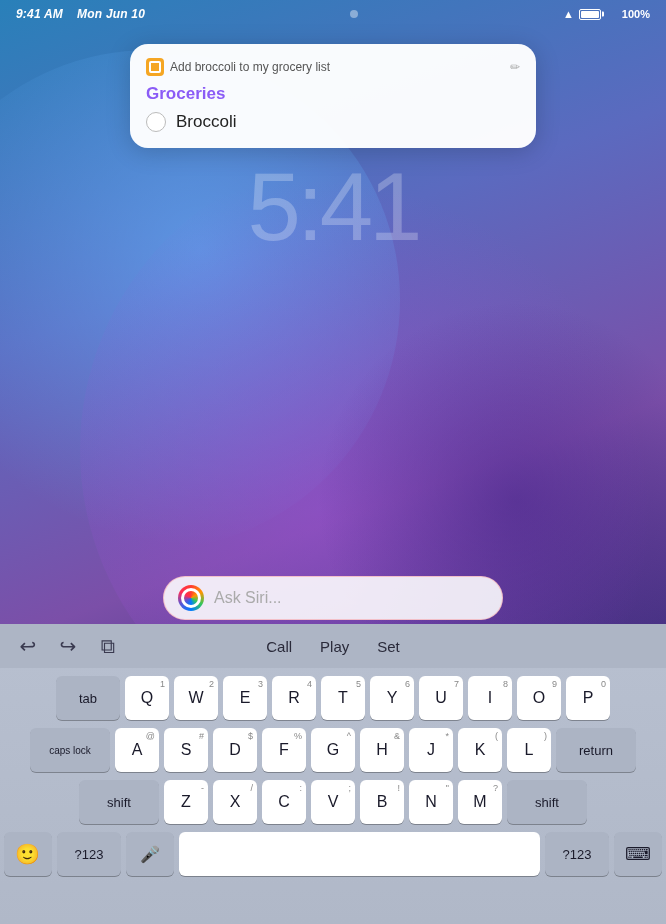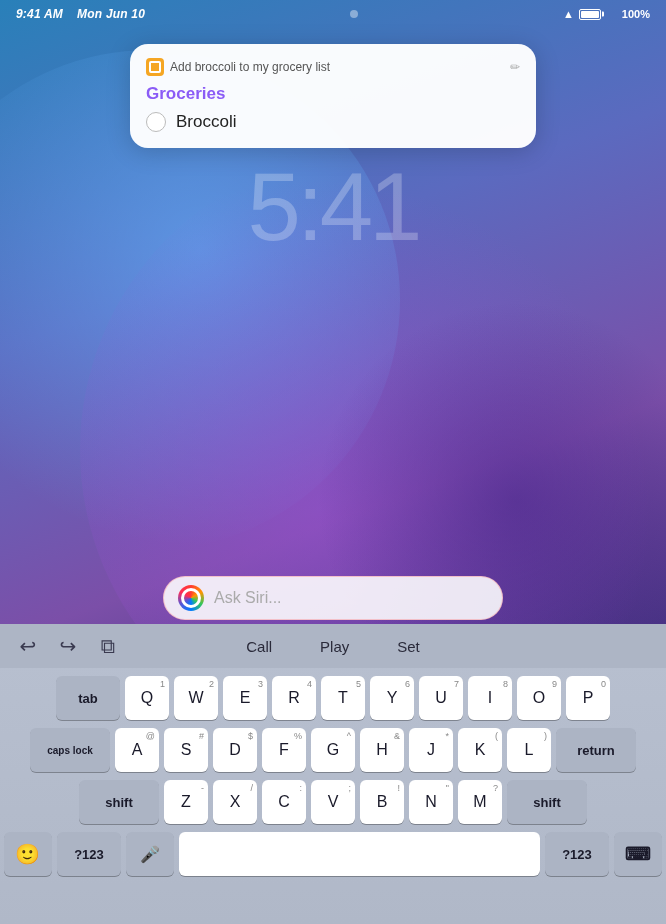--- a/index.html
+++ b/index.html
@@ -315,21 +315,21 @@
       height: 32px;
       display: flex;
       align-items: center;
       justify-content: center;
     }
 
     .toolbar-suggestions {
       display: flex;
       align-items: center;
       justify-content: center;
-      gap: 48px;
+      gap: 28px;
       flex: 2;
       text-align: center;
     }
 
     .toolbar-suggestion {
       font-size: 15px;
       color: #2a2a3a;
       font-weight: 400;
     }
 
@@ -378,21 +378,21 @@
       top: 3px;
       right: 4px;
       font-size: 9px;
       color: #888;
     }
 
     .key-special {
       background: #acb4c4;
       color: #1a1a2a;
       font-size: 13px;
-      font-weight: 700;
+      font-weight: 400;
     }
 
     .key-space {
       max-width: 260px;
       flex: 4;
     }
 
     .key-wide {
       max-width: 64px;
       flex: 1.3;

